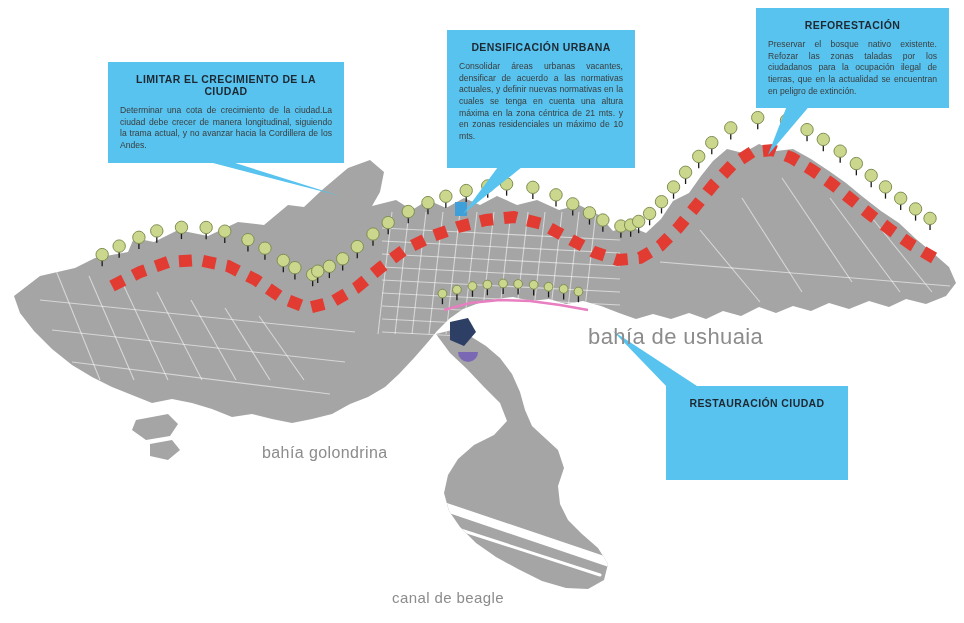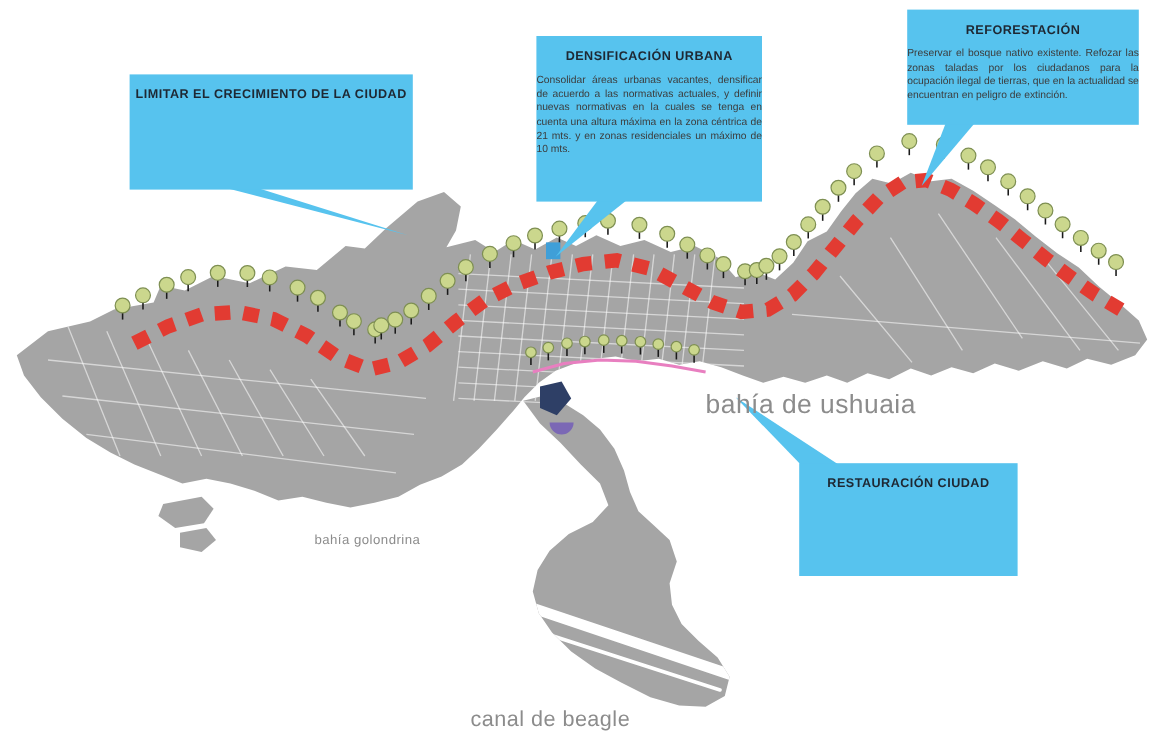--- a/index.html
+++ b/index.html
@@ -12,33 +12,33 @@
   .runway{stroke:#ffffff;stroke-linecap:round;}
   .route{fill:none;stroke:var(--route-red);stroke-width:12;stroke-dasharray:13 11;stroke-linejoin:miter;}
   .tree-trunk{stroke:#1a1a1a;stroke-width:1.3;}
   .tree-crown{fill:var(--tree-fill);stroke:var(--tree-stroke);stroke-width:1;}
   .leader{fill:var(--callout-blue);}
   .coast-accent{fill:none;stroke:#e87fc0;stroke-width:2.5;}
   .harbor{fill:#2e3f66;}
   .pier-marker{fill:#3f9fd8;}
   .park-arc{fill:#7b68b5;}
 
-  .callout{position:absolute;background:var(--callout-blue);padding:11px 0;box-sizing:border-box;z-index:3;}
+  .callout{position:absolute;background:var(--callout-blue);padding:11px 12px;box-sizing:border-box;z-index:3;}
   .callout-title{font-weight:bold;font-size:10.5px;color:var(--title-dark);text-align:center;letter-spacing:.4px;margin-bottom:8px;}
   .callout-body{font-size:8.6px;color:var(--body-dark);text-align:justify;line-height:1.36;}
 
   #callout-limitar{left:66px;top:62px;width:236px;min-height:96px;margin-left:42px;}
   #callout-densificacion{left:447px;top:30px;width:188px;min-height:138px;}
   #callout-reforestacion{left:756px;top:8px;width:193px;min-height:96px;}
   #callout-restauracion{left:666px;top:386px;width:182px;min-height:94px;}
 
   .map-label{position:absolute;color:var(--label-gray);z-index:2;letter-spacing:.4px;white-space:nowrap;}
   #label-ushuaia{left:588px;top:324px;font-size:22px;}
-  #label-golondrina{left:262px;top:444px;font-size:11px;}
-  #label-beagle{left:392px;top:589px;font-size:18px;}
+  #label-golondrina{left:262px;top:444px;font-size:16px;}
+  #label-beagle{left:392px;top:589px;font-size:15px;}
 </style>
 </head>
 <body>
 
 <div class="canvas">
 
   <svg class="map" width="964" height="623" viewBox="0 0 964 623">
     <defs>
       <path id="p-main" d="M14 296 L40 276 L75 268 L95 258 L128 252 L134 238 L154 242 L178 230 L208 236 L238 222 L264 225 L288 205 L304 207 L322 190 L348 168 L370 160 L384 172 L380 192 L372 206 L396 200 L412 210 L428 200 L446 208 L464 198 L480 205 L497 196 L517 205 L537 200 L559 210 L579 205 L599 215 L613 231 L629 226 L646 233 L661 219 L673 201 L689 193 L701 176 L713 161 L727 149 L743 153 L759 144 L776 151 L793 149 L811 159 L829 171 L846 183 L863 197 L881 211 L899 223 L916 239 L933 253 L949 267 L956 283 L946 296 L926 304 L906 299 L889 307 L869 301 L849 309 L829 303 L811 311 L793 306 L776 313 L759 307 L741 316 L723 311 L706 319 L689 313 L671 319 L653 314 L636 319 L619 313 L601 306 L583 301 L566 304 L549 299 L531 301 L513 297 L496 299 L479 303 L463 309 L449 319 L437 331 L428 342 L414 358 L399 374 L385 387 L368 397 L350 404 L332 414 L312 419 L292 423 L272 419 L252 414 L232 417 L212 409 L192 403 L172 399 L152 403 L132 395 L112 387 L92 377 L72 365 L52 349 L34 331 L20 313 Z"></path>
       <path id="p-pen" d="M436 334 L452 330 L470 336 L486 346 L500 358 L512 374 L520 392 L525 410 L532 426 L545 438 L558 450 L564 468 L558 486 L560 504 L568 520 L582 534 L598 548 L608 564 L604 580 L588 589 L566 588 L542 581 L518 569 L496 557 L476 543 L460 527 L449 511 L444 493 L448 475 L458 459 L474 445 L494 435 L507 421 L500 403 L484 387 L467 369 L450 353 Z"></path>
@@ -359,20 +359,21 @@
     <g>
       <polygon class="leader" points="190,157 216,157 340,196"></polygon>
       <polygon class="leader" points="498,167 522,167 463,214"></polygon>
       <polygon class="leader" points="788,103 812,103 768,155"></polygon>
       <polygon class="leader" points="668,388 700,388 613,331"></polygon>
     </g>
   </svg>
 
   <div class="callout" id="callout-limitar">
     <div class="callout-title">LIMITAR EL CRECIMIENTO DE LA CIUDAD</div>
+    <div class="callout-body">Determinar una cota de crecimiento de la ciudad.La ciudad debe crecer de manera longitudinal, siguiendo la trama actual, y no avanzar hacia la Cordillera de los Andes.</div>
   </div>
 
   <div class="callout" id="callout-densificacion">
     <div class="callout-title">DENSIFICACIÓN URBANA</div>
     <div class="callout-body">Consolidar áreas urbanas vacantes, densificar de acuerdo a las normativas actuales, y definir nuevas normativas en la cuales se tenga en cuenta una altura máxima en la zona céntrica de 21 mts. y en zonas residenciales un máximo de 10 mts.</div>
   </div>
 
   <div class="callout" id="callout-reforestacion">
     <div class="callout-title">REFORESTACIÓN</div>
     <div class="callout-body">Preservar el bosque nativo existente. Refozar las zonas taladas por los ciudadanos para la ocupación ilegal de tierras, que en la actualidad se encuentran en peligro de extinción.</div>

